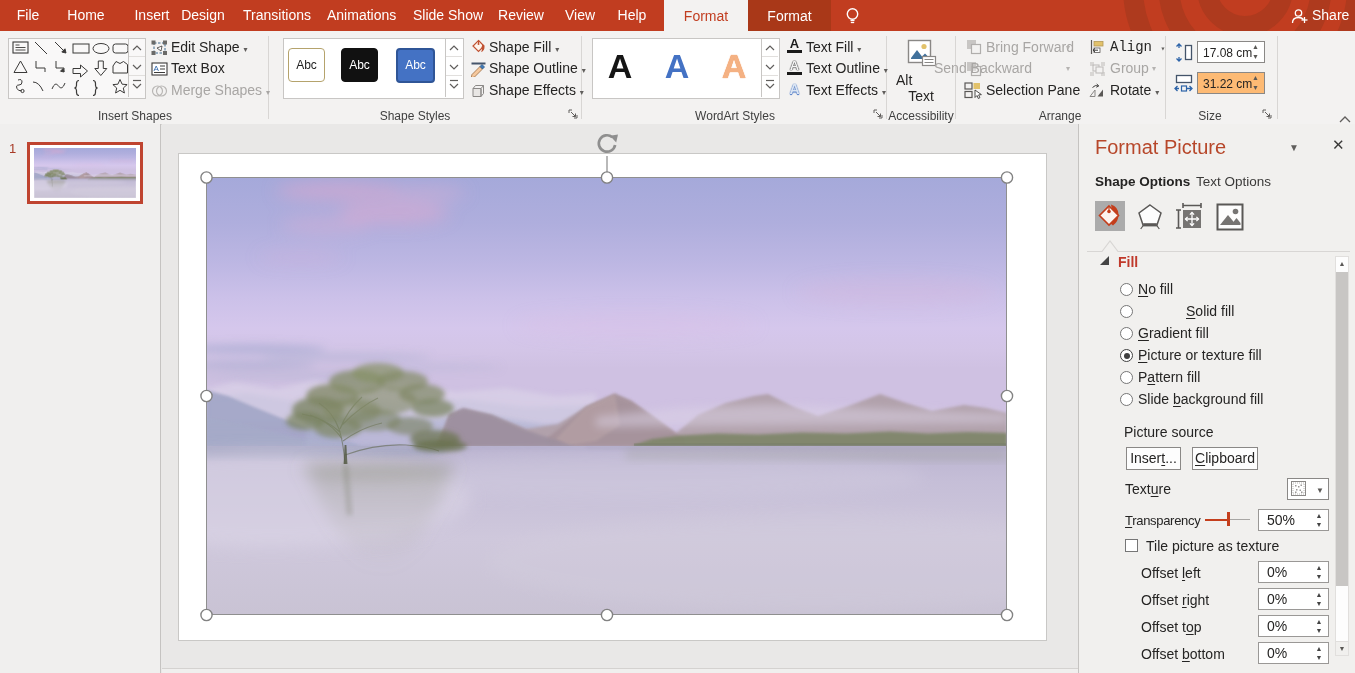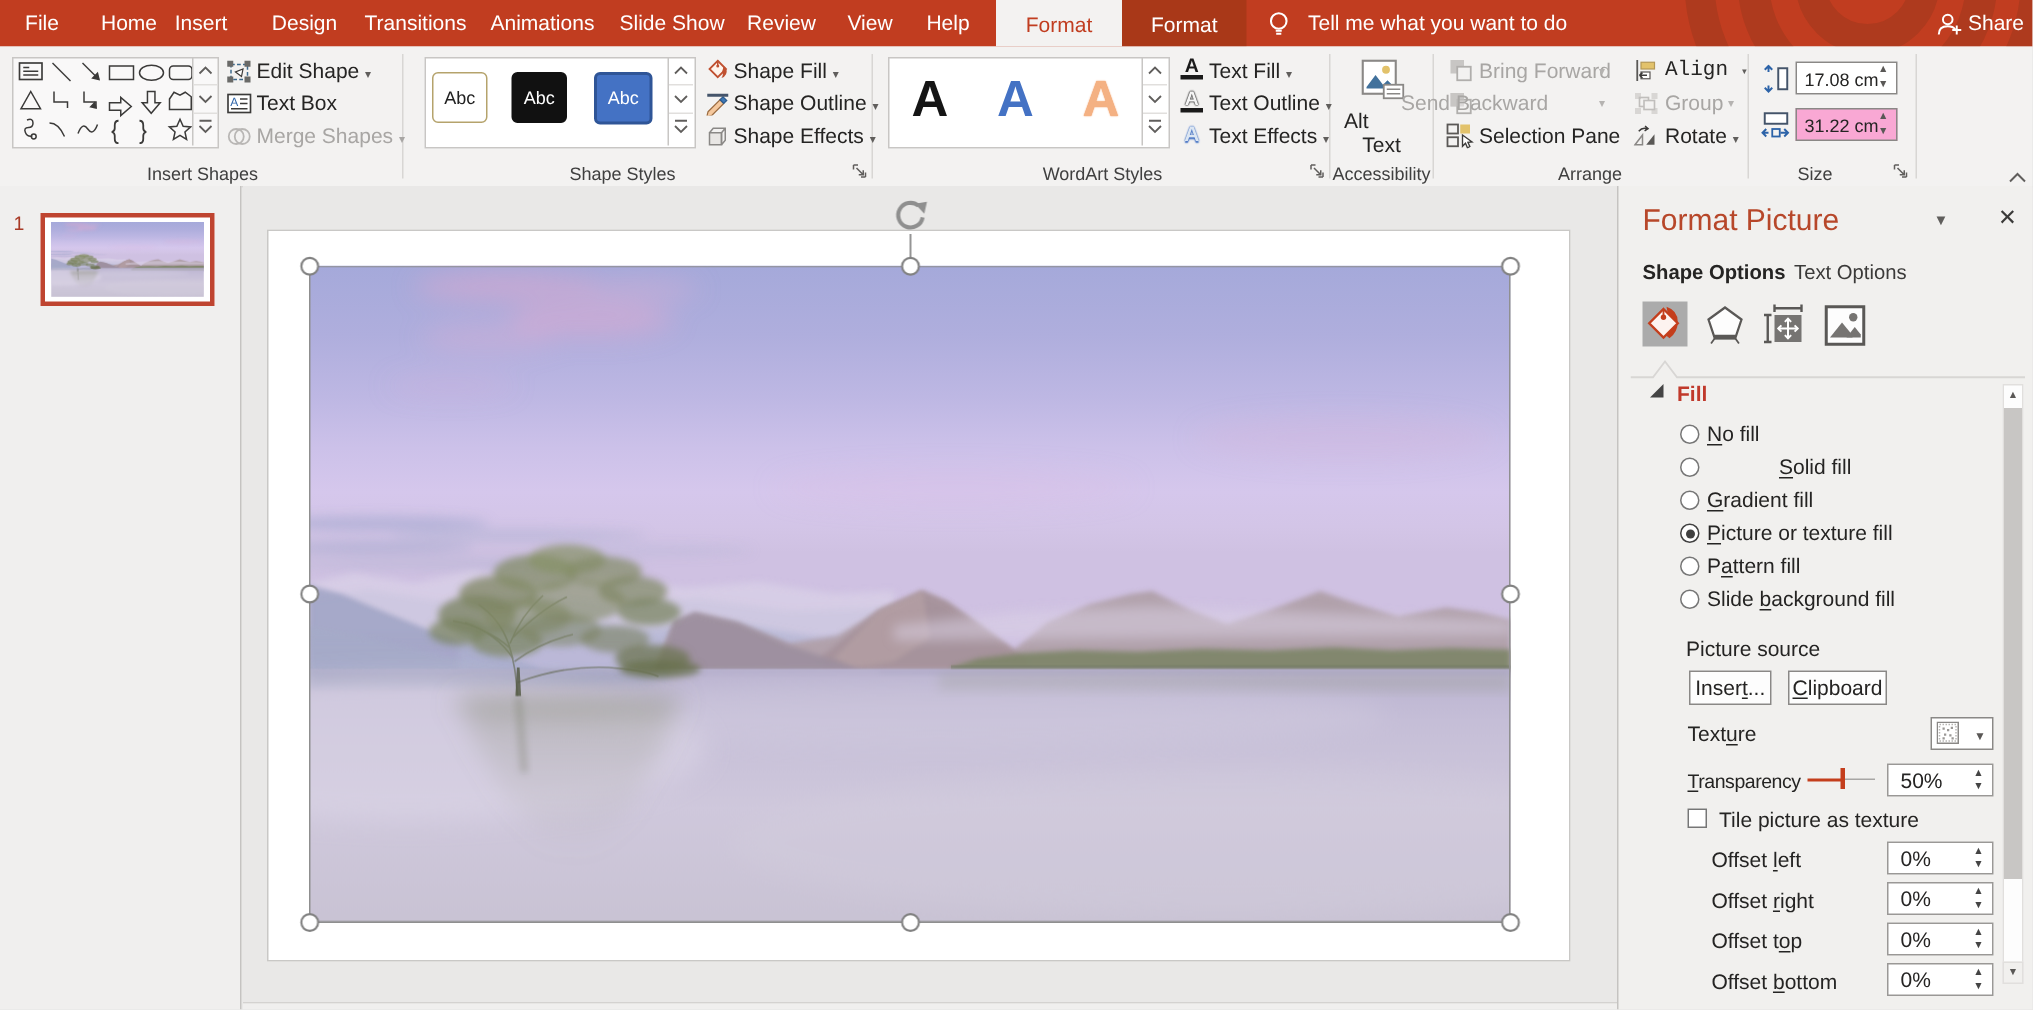--- a/index.html
+++ b/index.html
@@ -36,36 +36,35 @@
 </style></head>
 <body>
 <div class="abs" id="tabbar">
   <svg class="abs" style="left:1080px;top:0" width="275" height="31" viewBox="0 0 275 31">
     <circle cx="165" cy="-12" r="38" fill="none" stroke="#ae3a1e" stroke-width="20"></circle>
     <circle cx="165" cy="-12" r="76" fill="none" stroke="#ae3a1e" stroke-width="21"></circle>
     <circle cx="165" cy="-12" r="112" fill="none" stroke="#ae3a1e" stroke-width="20"></circle>
   </svg>
   <div class="tab nowrap" style="left:10px;width:36px;">File</div>
   <div class="tab nowrap" style="left:64px;width:44px;">Home</div>
-  <div class="tab nowrap" style="left:114px;width:40px;text-align:center;">Insert</div>
+  <div class="tab nowrap" style="left:132px;width:40px;text-align:center;">Insert</div>
   <div class="tab nowrap" style="left:180px;width:46px;">Design</div>
   <div class="tab nowrap" style="left:243px;width:66px;">Transitions</div>
   <div class="tab nowrap" style="left:327px;width:68px;">Animations</div>
   <div class="tab nowrap" style="left:413px;width:68px;">Slide Show</div>
   <div class="tab nowrap" style="left:497px;width:48px;">Review</div>
   <div class="tab nowrap" style="left:562px;width:36px;">View</div>
   <div class="tab nowrap" style="left:615px;width:34px;">Help</div>
   <div id="seltab">Format</div>
   <div id="ctxtab">Format</div>
   <svg class="abs" style="left:844px;top:7px" width="17" height="18" viewBox="0 0 17 18">
     <circle cx="8.5" cy="7" r="5.2" fill="none" stroke="#fff" stroke-width="1.4"></circle>
     <line x1="6.5" y1="13.5" x2="10.5" y2="13.5" stroke="#fff" stroke-width="1.3"></line>
     <line x1="6.8" y1="15.5" x2="10.2" y2="15.5" stroke="#fff" stroke-width="1.3"></line>
   </svg>
-  <div id="tellme">Tell me what you want to do</div>
   <svg class="abs" style="left:1291px;top:8px" width="18" height="16" viewBox="0 0 18 16">
     <circle cx="7.5" cy="5" r="3.2" fill="none" stroke="#fff" stroke-width="1.3"></circle>
     <path d="M1.5 15 Q1.5 9.5 7.5 9.5 Q11 9.5 12.5 11.5" fill="none" stroke="#fff" stroke-width="1.3"></path>
     <line x1="13.5" y1="9" x2="13.5" y2="15" stroke="#fff" stroke-width="1.3"></line>
     <line x1="10.5" y1="12" x2="16.5" y2="12" stroke="#fff" stroke-width="1.3"></line>
   </svg>
   <div id="share">Share</div>
 </div>
 
 <div class="abs" id="ribbon">
@@ -273,21 +272,21 @@
     <div class="abs" style="left:1197px;top:10px;width:68px;height:22px;background:#fff;border:1px solid #8a8886;box-sizing:border-box;">
       <div class="abs" style="left:5px;top:4px;font-size:12px;color:#252423;">17.08 cm</div>
       <div class="abs" style="left:54px;top:1px;color:#5a5856;font-size:7px;">▲</div>
       <div class="abs" style="left:54px;top:11px;color:#5a5856;font-size:7px;">▼</div>
     </div>
     <svg class="abs" style="left:1174px;top:43px" width="20" height="19" viewBox="0 0 20 19">
       <rect x="2.5" y="1.5" width="15" height="7" fill="#fff" stroke="#44546a" stroke-width="1.3"></rect>
       <path d="M1 14.5 l4 0 m8 0 l4 0 M3.5 12 l-2.5 2.5 l2.5 2.5 M15.5 12 l2.5 2.5 l-2.5 2.5" fill="none" stroke="#2c63a8" stroke-width="1.3"></path>
       <rect x="7.5" y="12" width="5" height="5" fill="none" stroke="#2c63a8" stroke-width="1.2"></rect>
     </svg>
-    <div class="abs" style="left:1197px;top:41px;width:68px;height:22px;background:#f9a8d4;border:1px solid #8a8886;box-sizing:border-box;">
+    <div class="abs" style="left:1197px;top:41px;width:68px;height:22px;background:#fdba74;border:1px solid #8a8886;box-sizing:border-box;">
       <div class="abs" style="left:5px;top:4px;font-size:12px;color:#252423;">31.22 cm</div>
       <div class="abs" style="left:54px;top:1px;color:#5a5856;font-size:7px;">▲</div>
       <div class="abs" style="left:54px;top:11px;color:#5a5856;font-size:7px;">▼</div>
     </div>
   </div>
   <div class="launch" style="left:567px;"><svg width="12" height="12" viewBox="0 0 12 12">
         <path d="M2 2 h3 M2 2 v3 M10 10 h-3 M10 10 v-3 M4 4 l4.5 4.5 m0 -3 v3 h-3" stroke="#605e5c" fill="none" stroke-width="1"></path>
       </svg></div>
   <div class="launch" style="left:872px;"><svg width="12" height="12" viewBox="0 0 12 12">
         <path d="M2 2 h3 M2 2 v3 M10 10 h-3 M10 10 v-3 M4 4 l4.5 4.5 m0 -3 v3 h-3" stroke="#605e5c" fill="none" stroke-width="1"></path>

